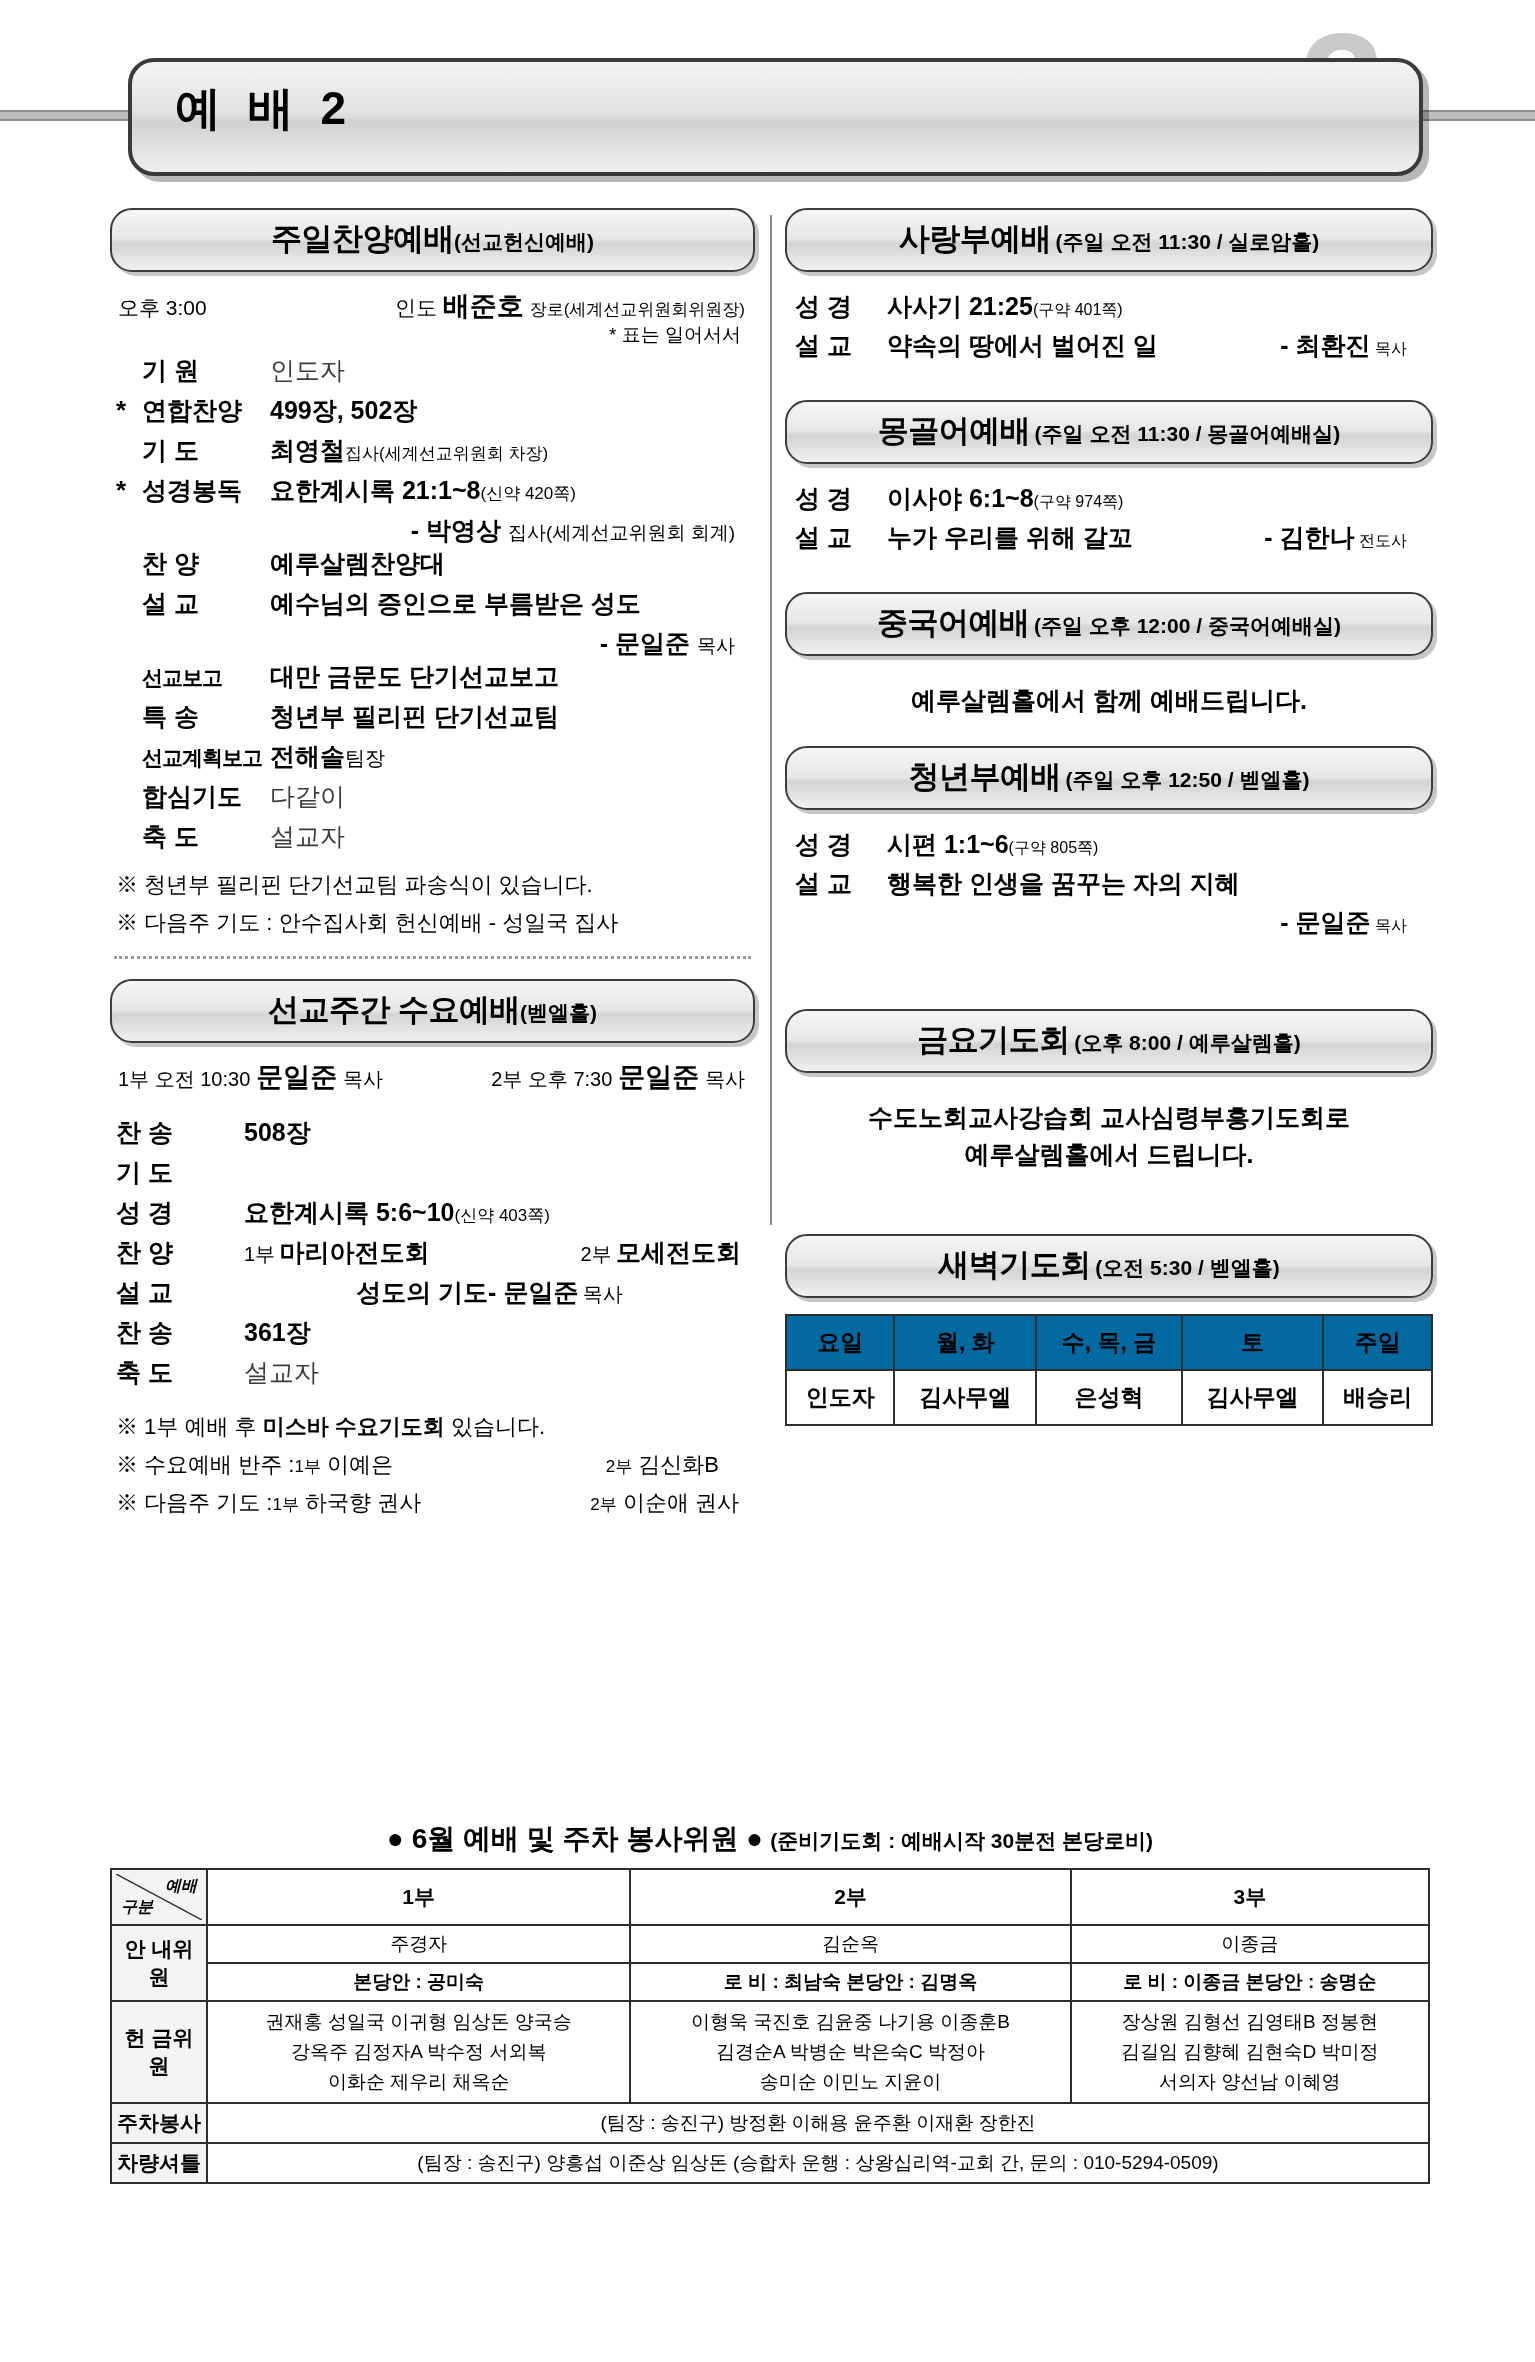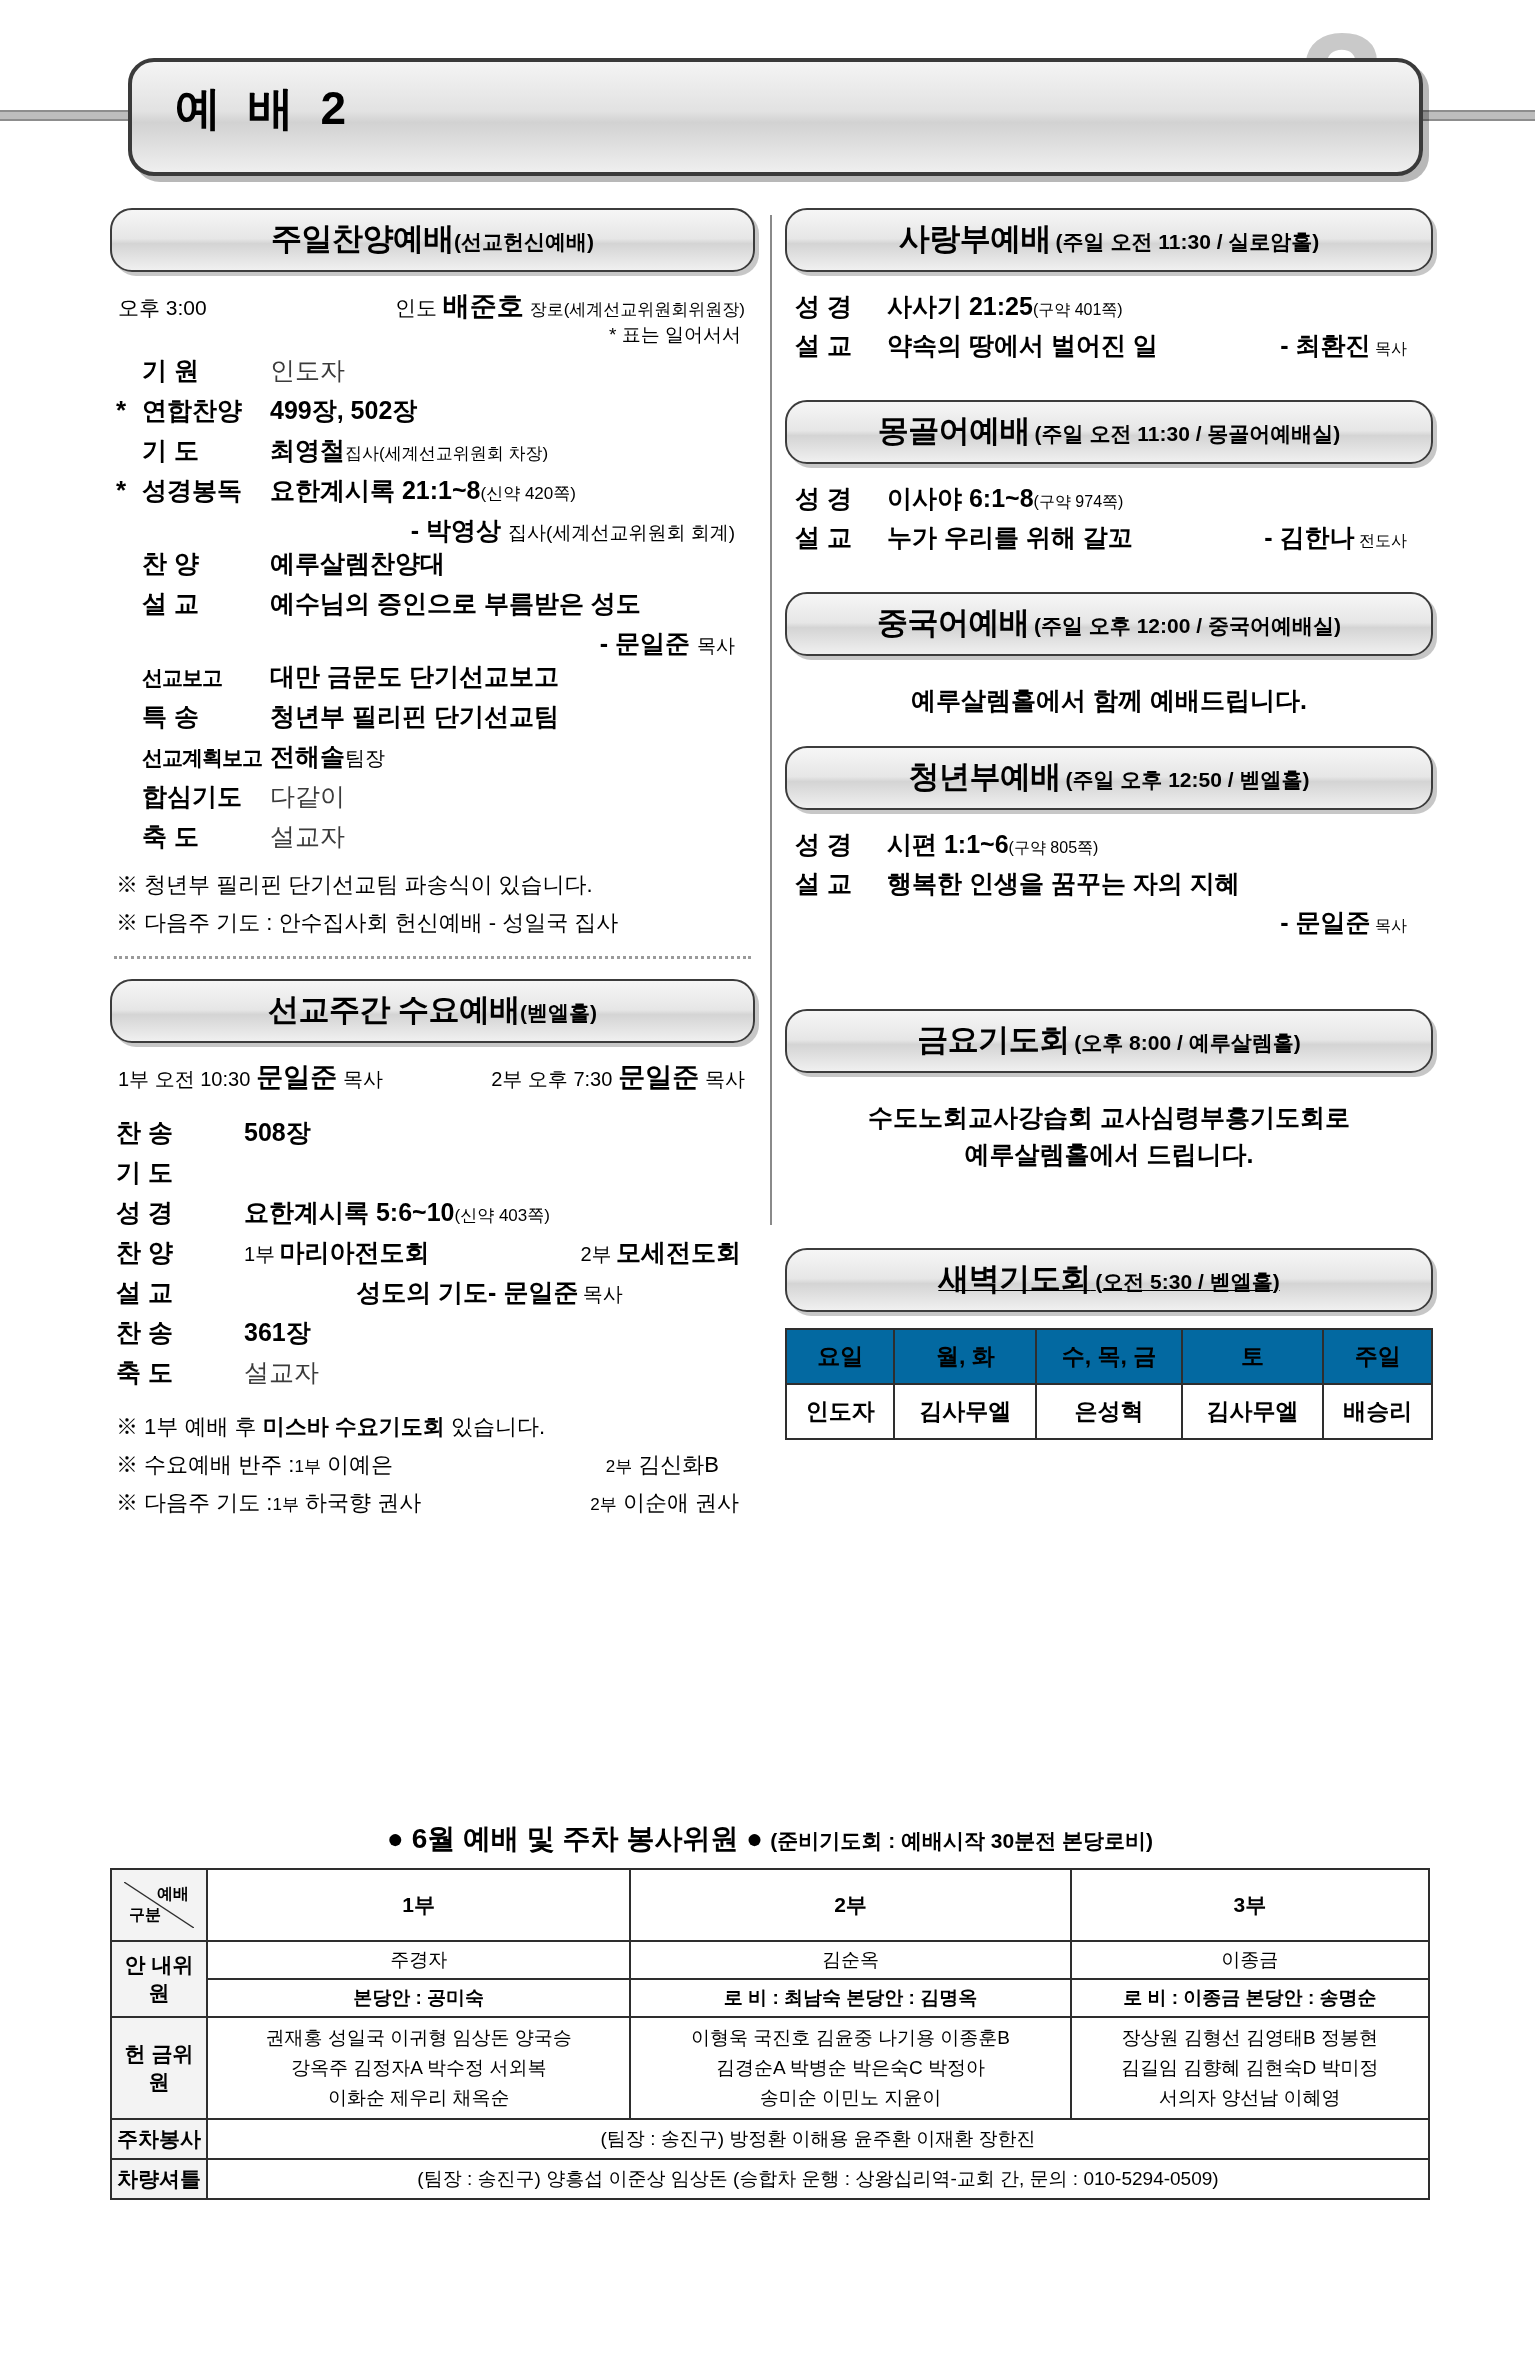--- a/index.html
+++ b/index.html
@@ -381,21 +381,21 @@
     </div>
 
     <div class="banner" style="margin-top:64px;">
       <span class="b-main">금요기도회</span> <span class="b-sub">(오후 8:00 / 예루살렘홀)</span>
     </div>
     <div class="center-text">
       <div>수도노회교사강습회 교사심령부흥기도회로</div>
       <div>예루살렘홀에서 드립니다.</div>
     </div>
 
-    <div class="banner" style="margin-top:60px;text-decoration:underline;">
+    <div class="banner" style="margin-top:46px;">
       <span class="b-main">새벽기도회</span> <span class="b-sub">(오전 5:30 / 벧엘홀)</span>
     </div>
     <table class="dawn-table">
       <tbody>
           <tr>
         <th>요일</th>
         <th>월, 화</th>
         <th>수, 목, 금</th>
         <th>토</th>
         <th>주일</th>
@@ -412,21 +412,21 @@
   </div>
 
   <div class="bottom">
     <div class="bottom-title">
       <span class="bt-main">● 6월 예배 및 주차 봉사위원 ●</span>
       <span class="bt-sub">(준비기도회 : 예배시작 30분전 본당로비)</span>
     </div>
     <table class="vol-table">
       <tbody>
           <tr>
-        <td class="rowlbl" style="padding:12px;">
+        <td class="rowlbl" style="padding:4px;font-style:italic;">
           <div class="corner">
             <svg class="diag" viewBox="0 0 96 46" preserveAspectRatio="none">
               <line x1="0" y1="0" x2="96" y2="46" stroke="#2e2e2e" stroke-width="1.5"></line>
             </svg>
             <span class="c1">예배</span>
             <span class="c2">구분</span>
           </div>
         </td>
         <td class="hdr">1부</td>
         <td class="hdr">2부</td>

